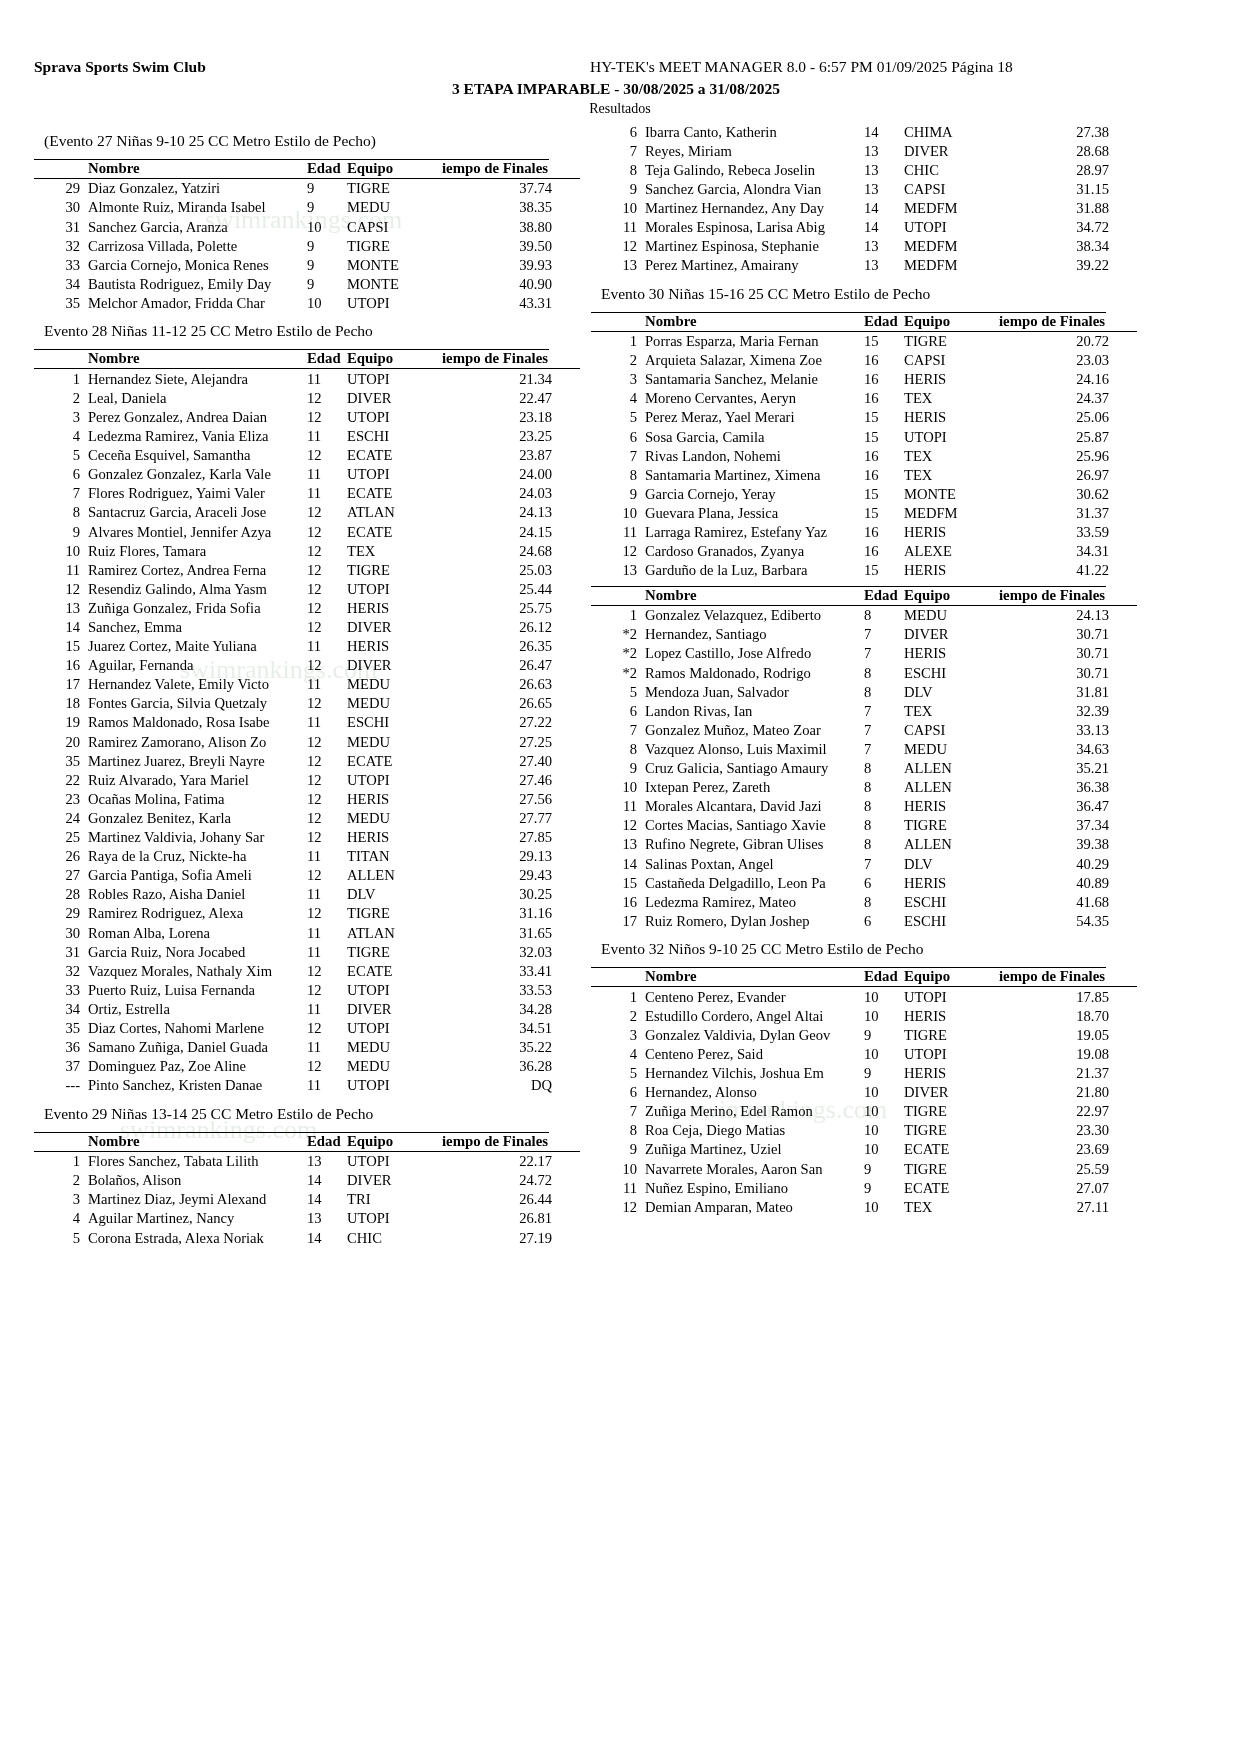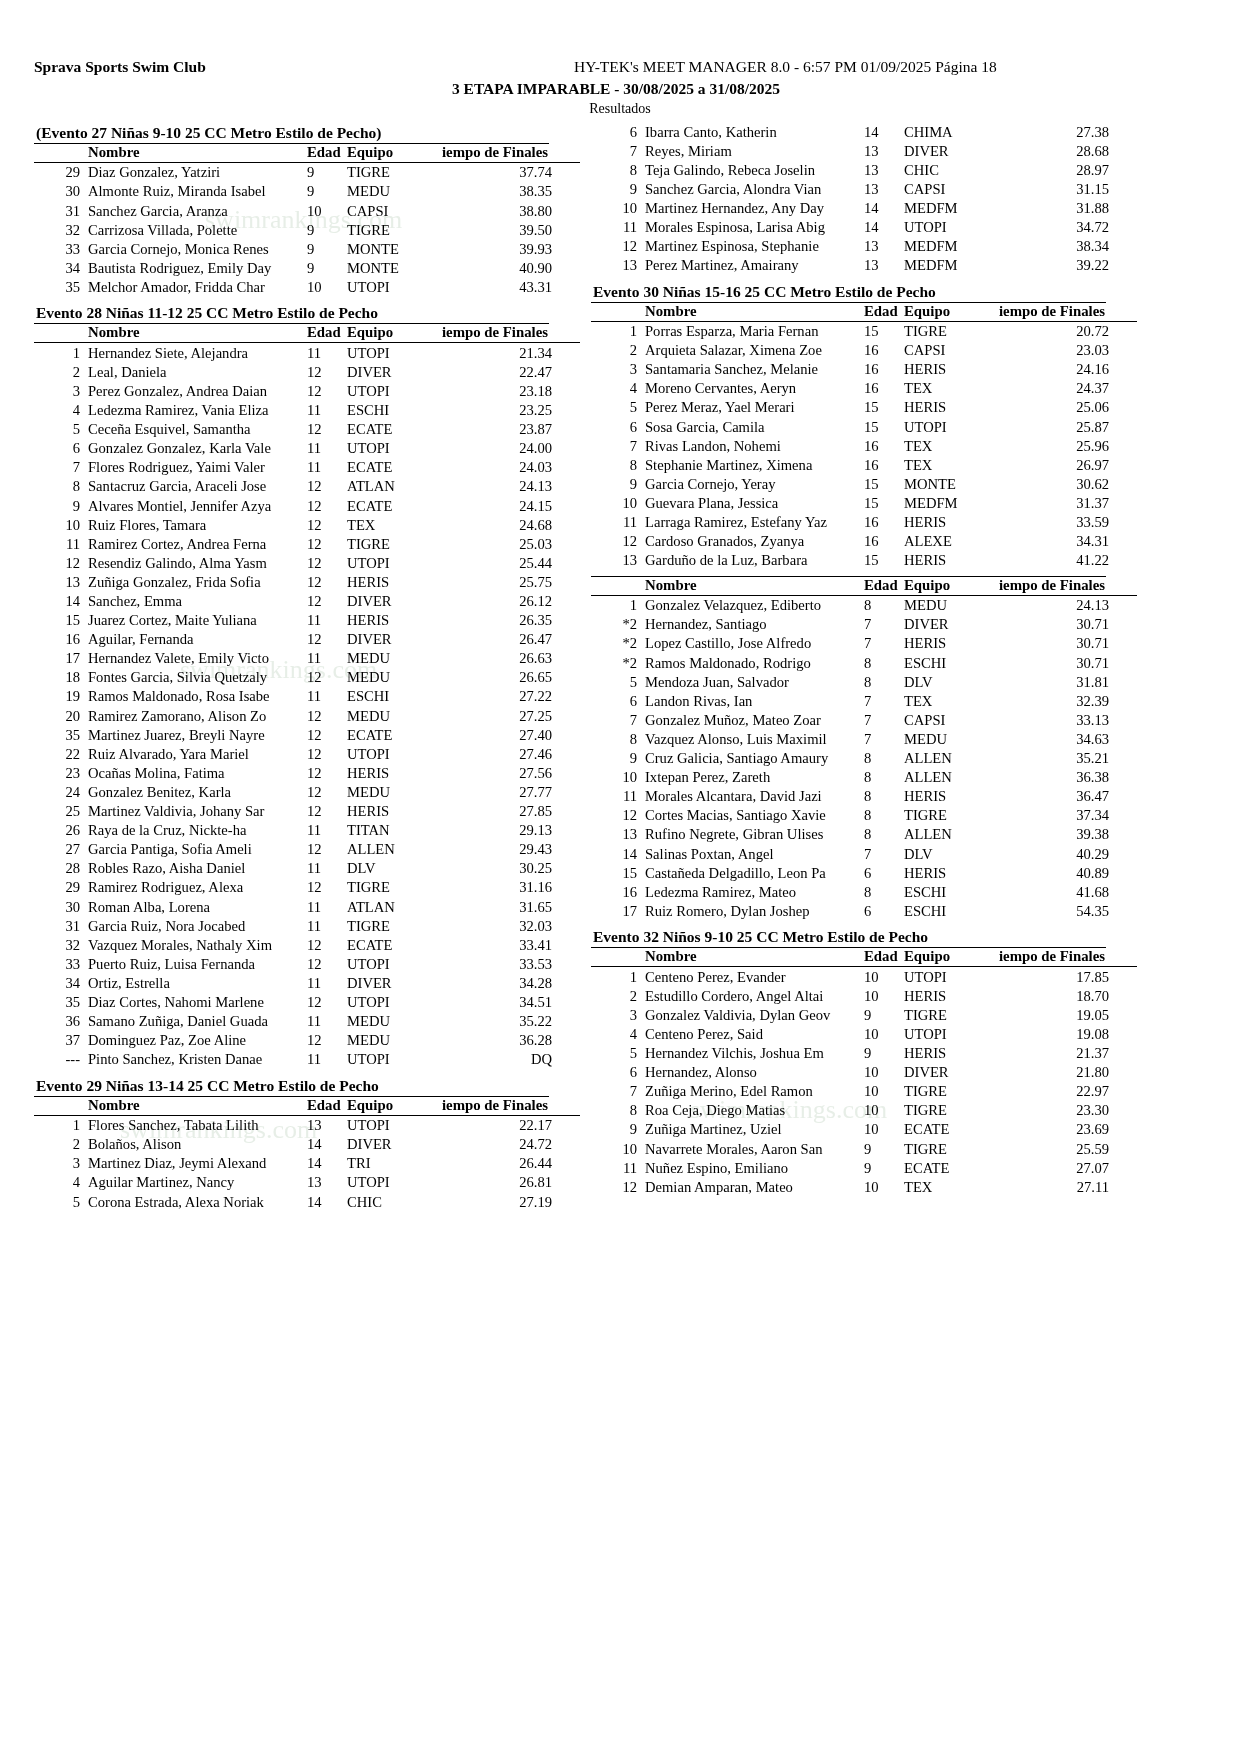--- a/index.html
+++ b/index.html
@@ -30,21 +30,21 @@
   }
   .header-left {
     position: absolute;
     left: 0;
     top: 0;
     font-size: 15.5px;
     font-weight: bold;
   }
   .header-right {
     position: absolute;
-    left: 540px;
+    left: 556px;
     top: 0;
     font-size: 15.5px;
   }
   .header-center {
     position: absolute;
     top: 22px;
     left: 0;
     right: 8px;
     text-align: center;
     font-size: 15.5px;
@@ -70,22 +70,22 @@
     width: 515px;
     flex: 0 0 515px;
   }
   .rule {
     border-bottom: 1.2px solid #000;
     width: 100%;
     margin: 0;
   }
   .evt-title {
     font-size: 15.5px;
-    font-weight: bold;
-    margin: 0;
+    font-weight: normal;
+    margin: 8px;
     padding: 2px 0 1px 2px;
     line-height: 1.15;
   }
   .evt-block {
     margin-bottom: 6px;
   }
   .evt-block.first {
     margin-top: 0;
   }
   table.results {
@@ -690,21 +690,21 @@
               </tr>
               <tr>
                 <td class="c-place">7</td>
                 <td class="c-name">Rivas Landon, Nohemi</td>
                 <td class="c-age">16</td>
                 <td class="c-team">TEX</td>
                 <td class="c-time">25.96</td>
               </tr>
               <tr>
                 <td class="c-place">8</td>
-                <td class="c-name">Stephanie Martinez, Ximena</td>
+                <td class="c-name">Santamaria Martinez, Ximena</td>
                 <td class="c-age">16</td>
                 <td class="c-team">TEX</td>
                 <td class="c-time">26.97</td>
               </tr>
               <tr>
                 <td class="c-place">9</td>
                 <td class="c-name">Garcia Cornejo, Yeray</td>
                 <td class="c-age">15</td>
                 <td class="c-team">MONTE</td>
                 <td class="c-time">30.62</td>

